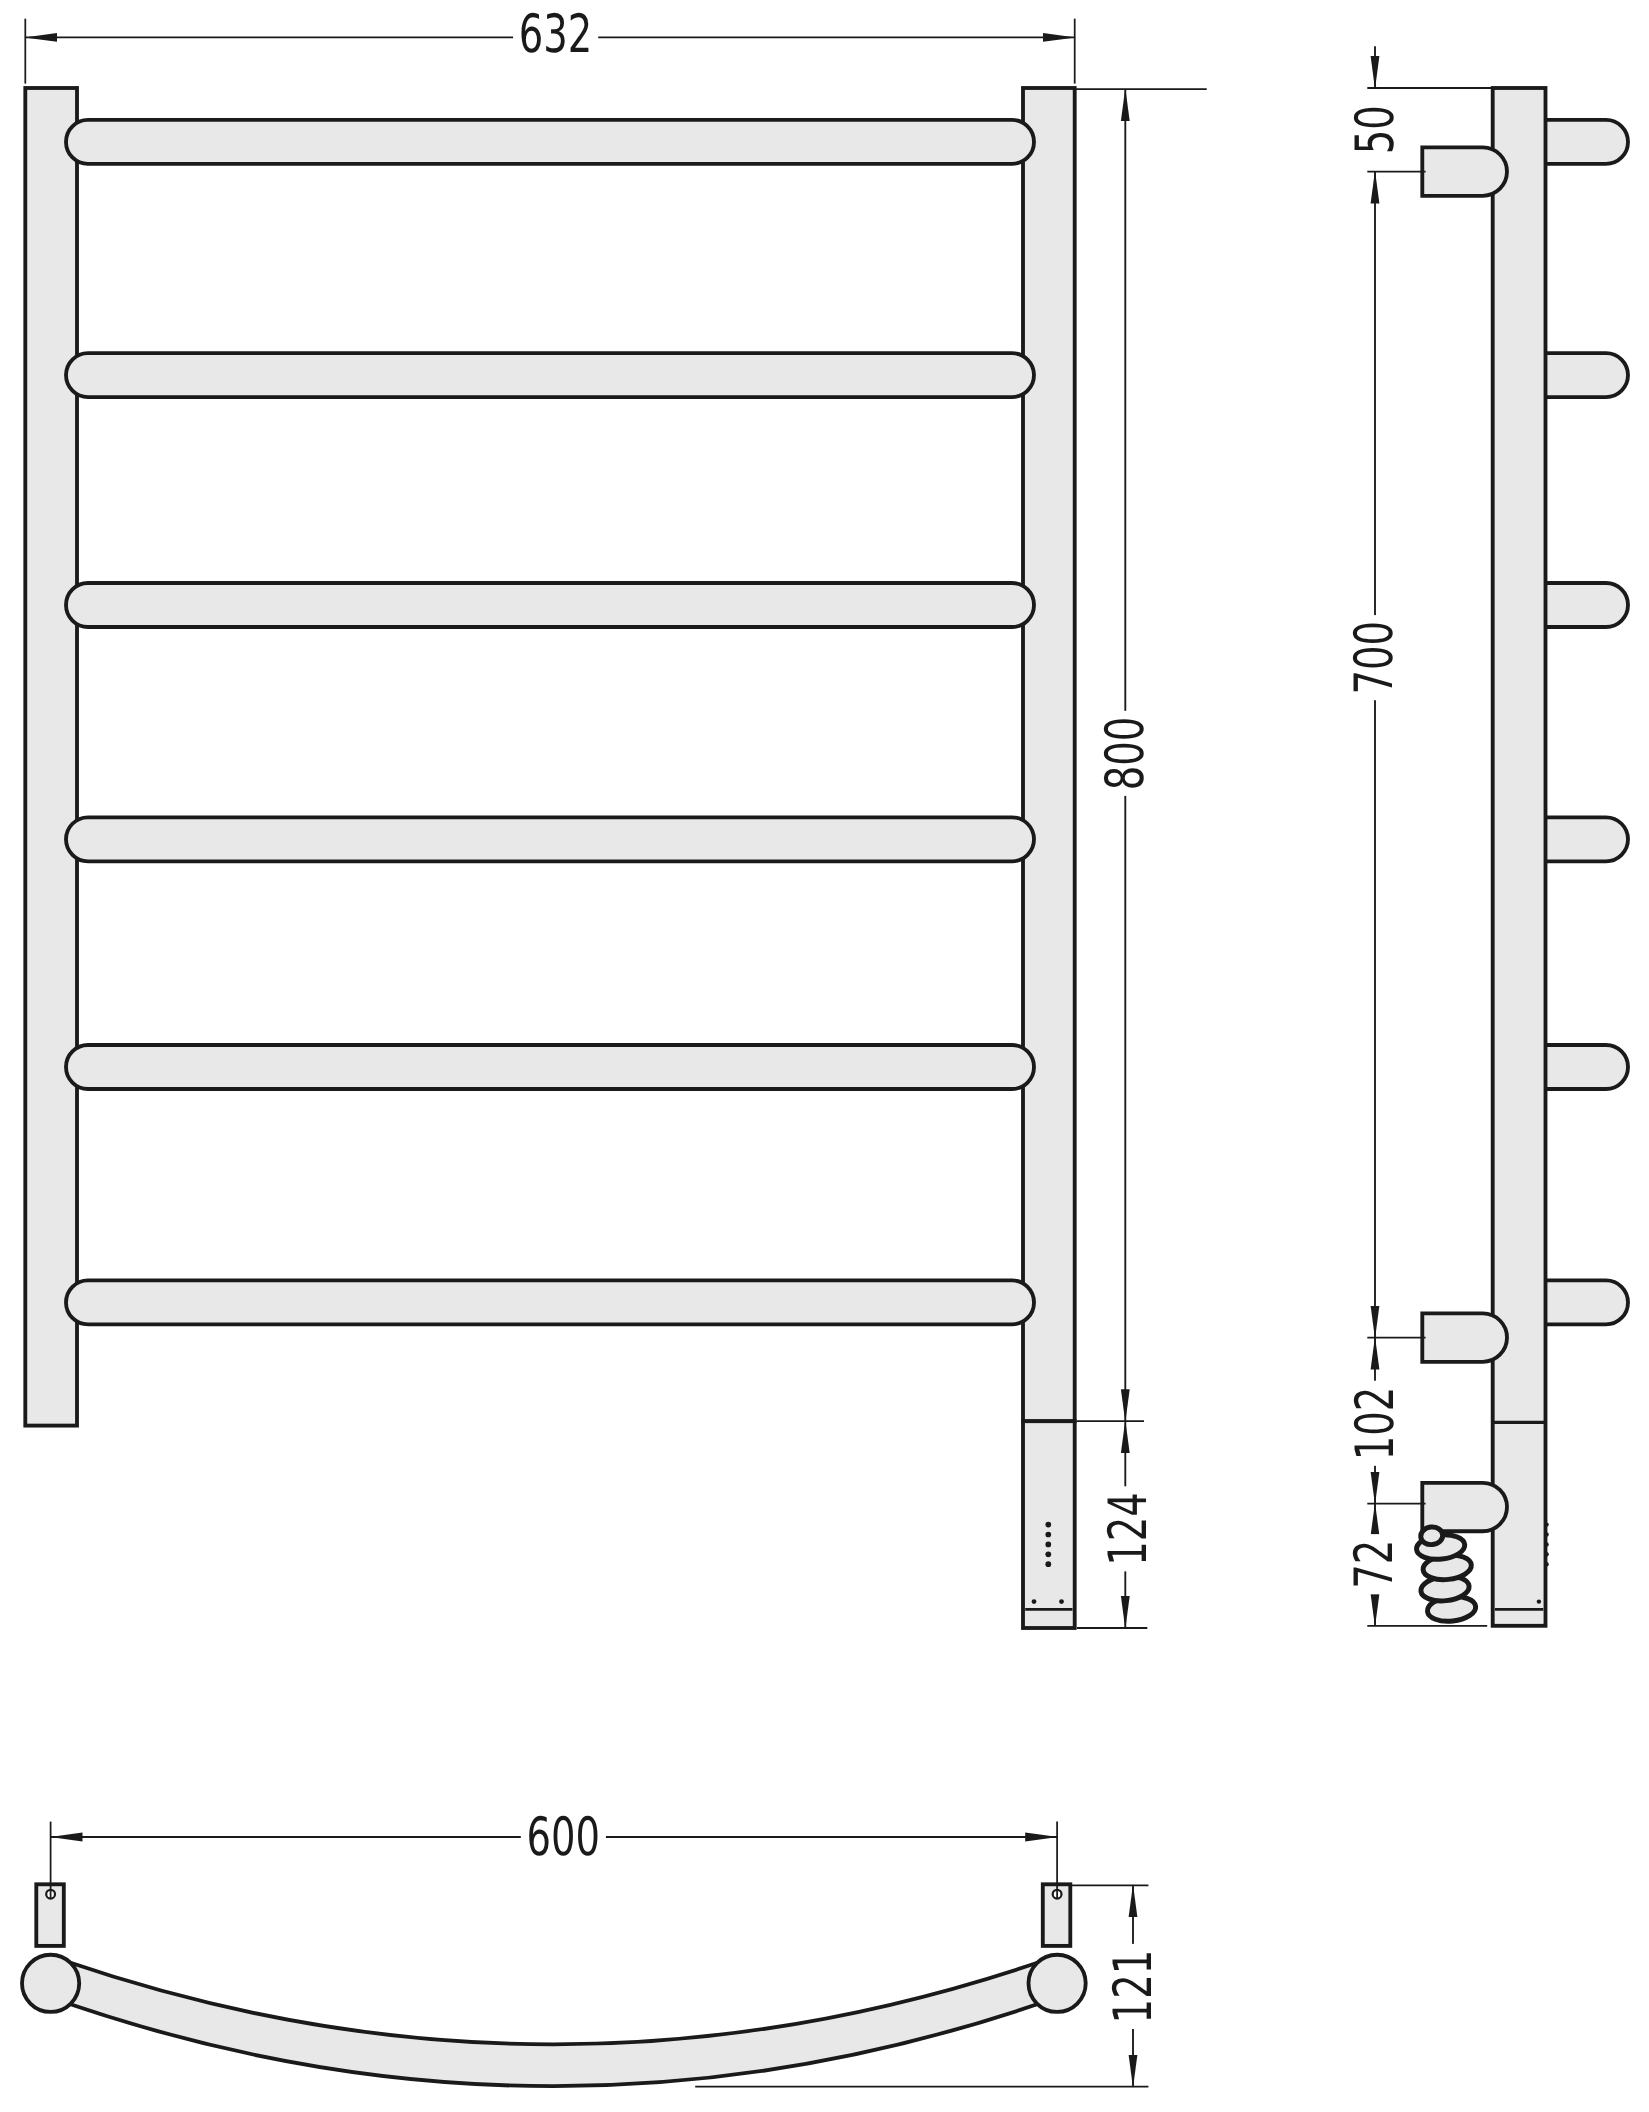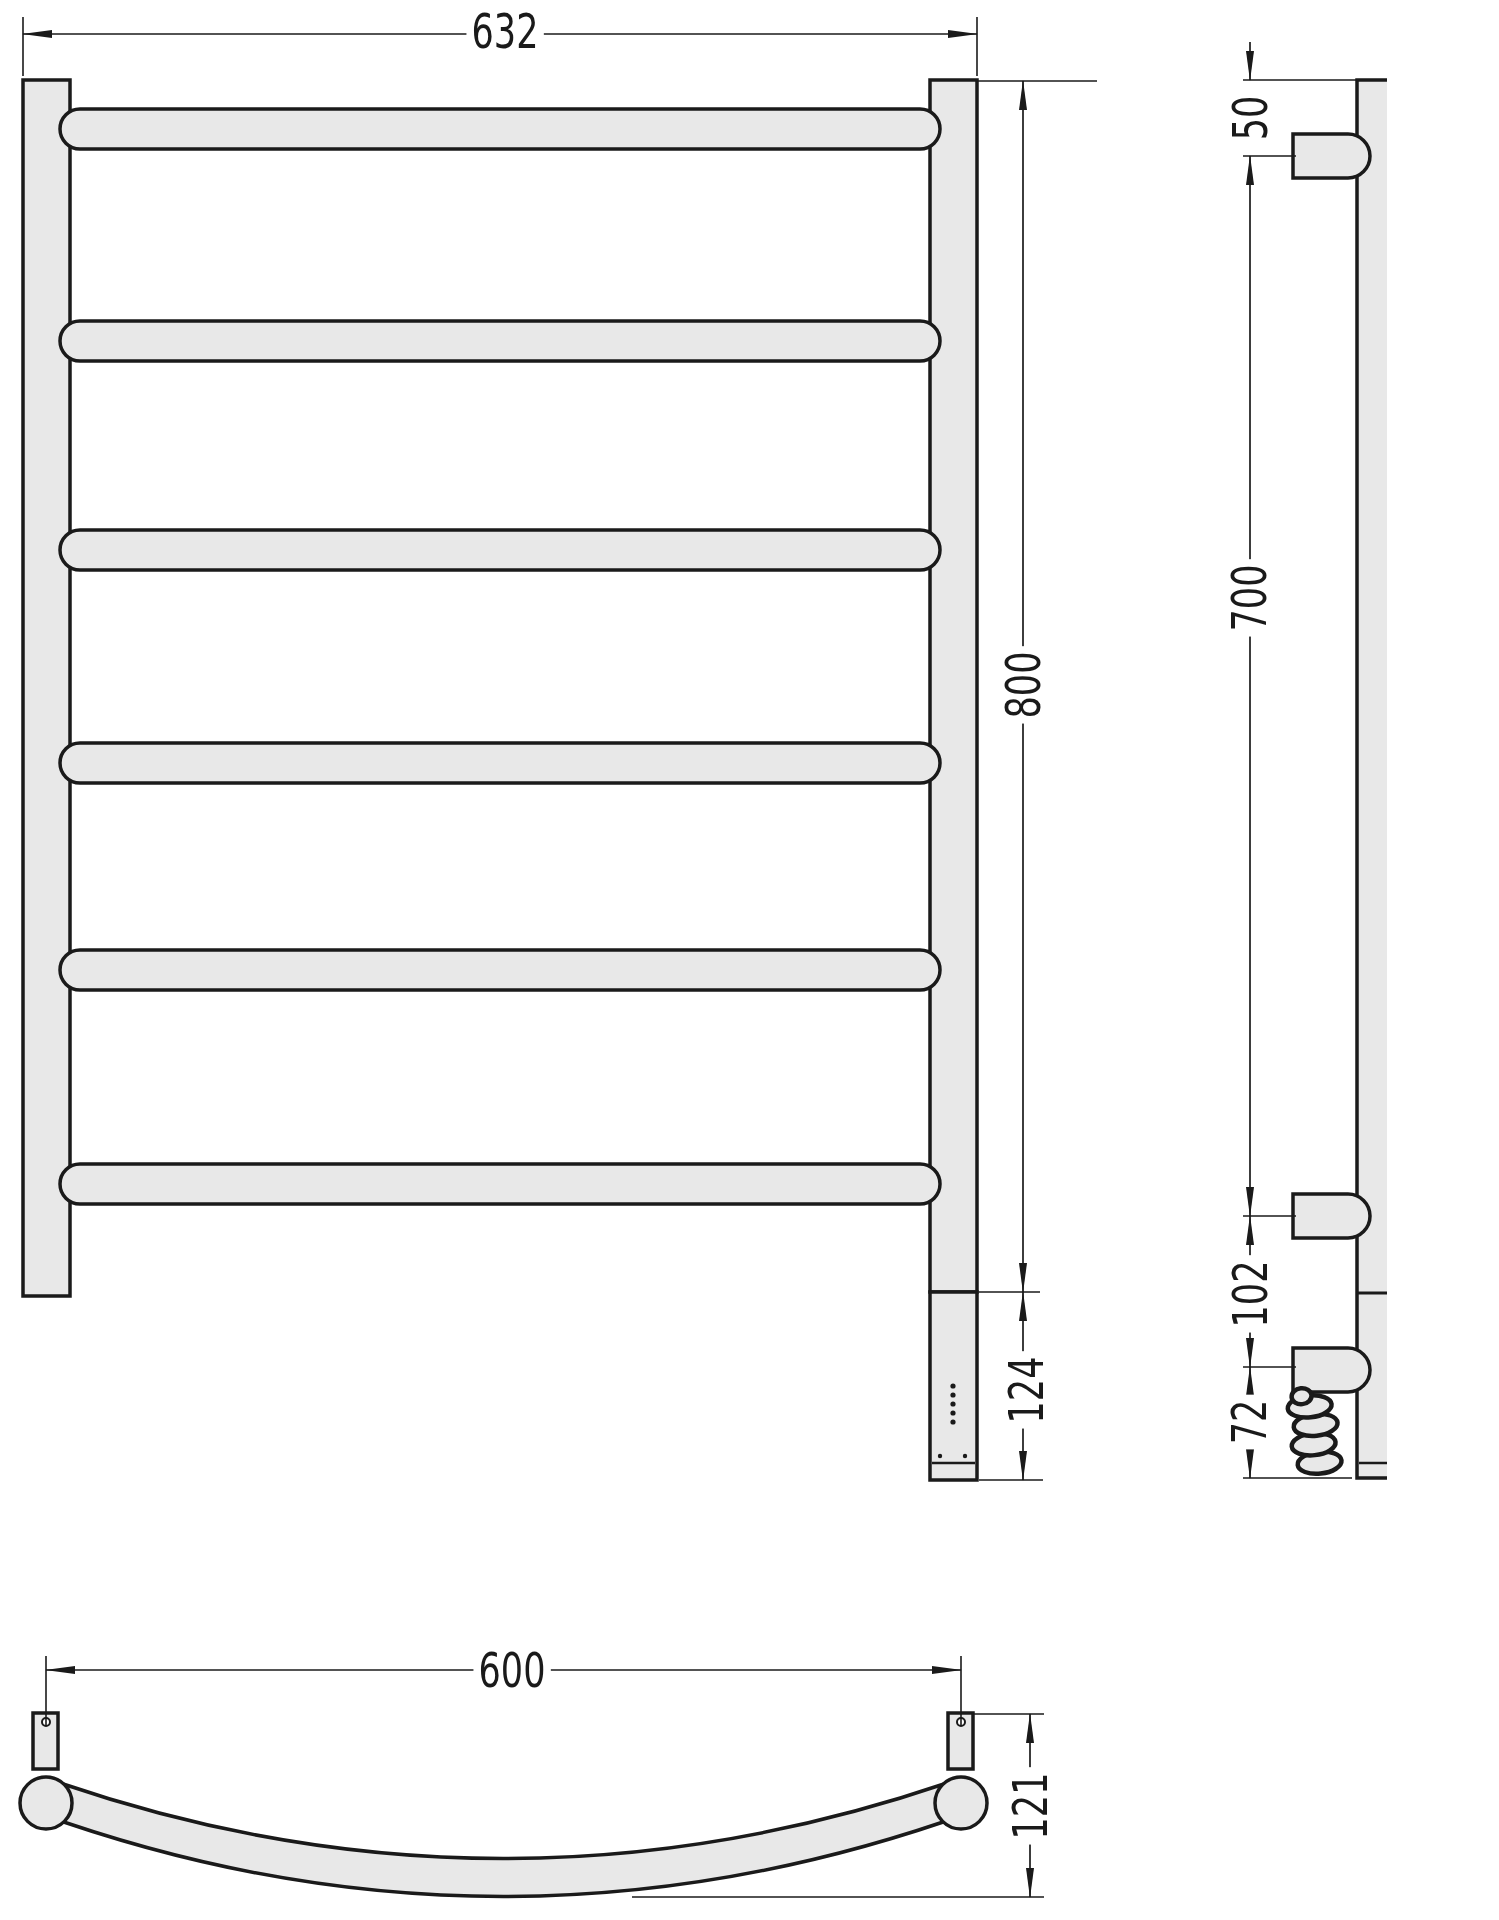--- a/index.html
+++ b/index.html
@@ -1,16 +1,16 @@
 <!DOCTYPE html>
 <html><head>
 <meta charset="utf-8">
 <style>
   html,body{margin:0;padding:0;background:#fff;}
-  .stage{position:relative;width:1387px;height:1920px;background:var(--bg,#fff);overflow:hidden;
+  .stage{position:relative;width:1499px;height:1920px;background:var(--bg,#fff);overflow:hidden;
          font-family:"DejaVu Sans",sans-serif;}
   .stage svg{position:absolute;left:0;top:0;}
   .outline{fill:var(--fill,#e8e8e8);stroke:var(--line,#1a1a1a);stroke-width:3.5;stroke-miterlimit:4;}
   .thin{stroke:var(--line,#1a1a1a);stroke-width:1.6;fill:none;}
   .dim{stroke:var(--line,#1a1a1a);stroke-width:1.7;fill:none;}
   .cap{stroke:var(--line,#1a1a1a);stroke-width:2.5;fill:none;}
   .jline{stroke:var(--line,#1a1a1a);stroke-width:3;fill:none;}
   .dot{fill:var(--line,#1a1a1a);stroke:none;}
   .hole{fill:#fff;stroke:var(--line,#1a1a1a);stroke-width:2;}
   .coil{fill:var(--fill,#e8e8e8);stroke:var(--line,#1a1a1a);stroke-width:4.5;}

